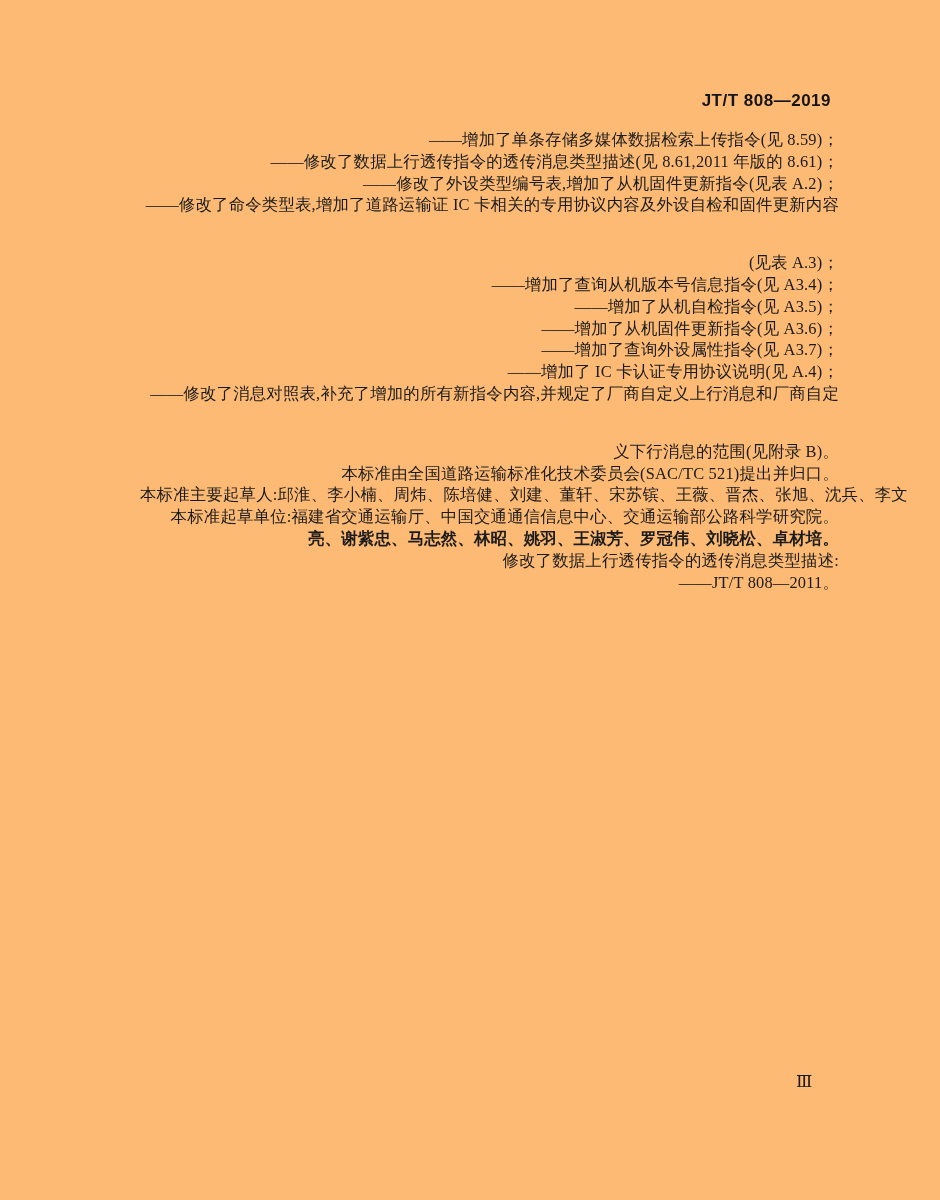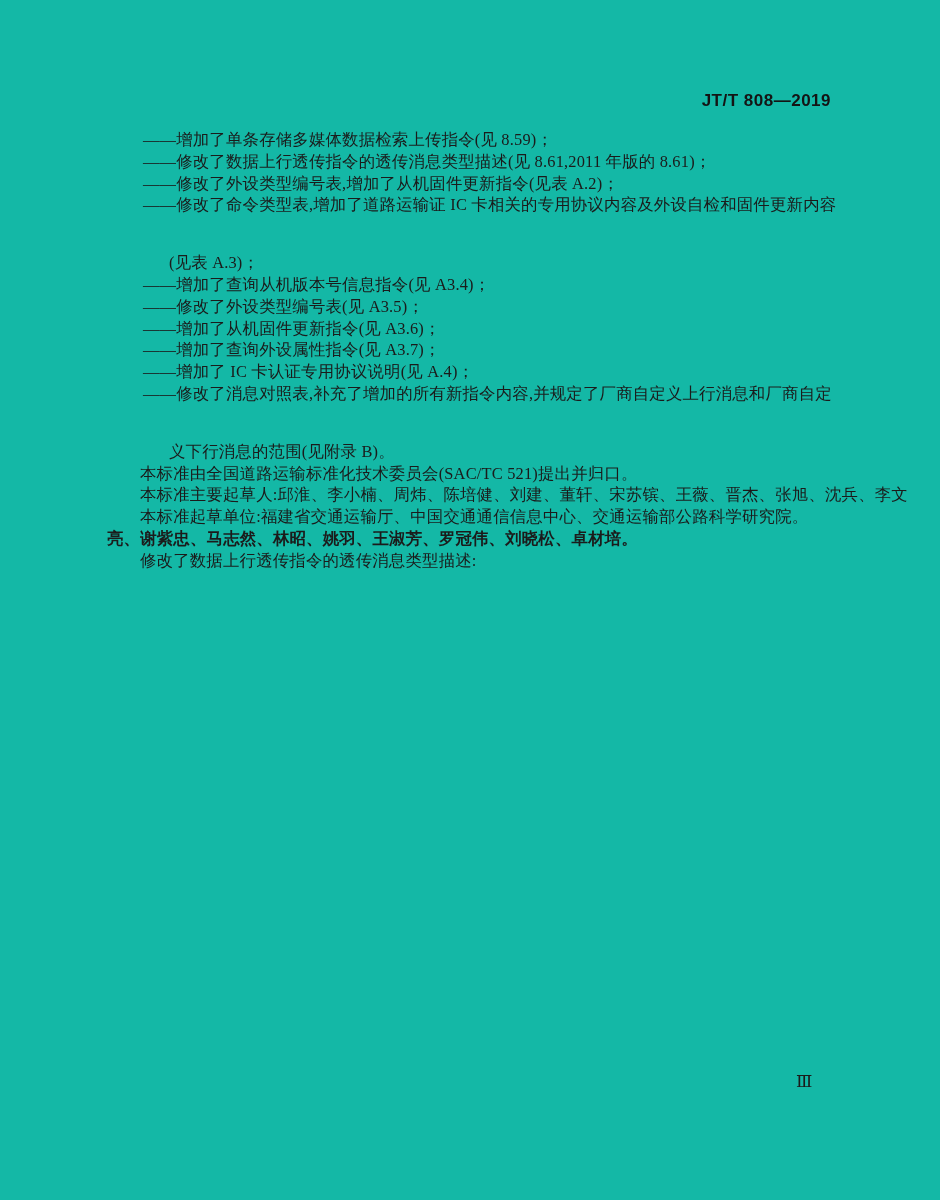--- a/index.html
+++ b/index.html
@@ -5,21 +5,21 @@
   html, body {
     margin: 0;
     padding: 0;
     background: #e8e8e8;
   }
   .page {
     position: relative;
     width: 940px;
     height: 1200px;
     margin: 0 auto;
-    background: #14b8a6;
+    background: #fdba74;
     overflow: hidden;
     font-family: "Liberation Serif", "DejaVu Serif", serif;
     color: #1b1b1b;
   }
   .doc-header {
     position: absolute;
     top: 91px;
     left: 0;
     right: 109px;
     text-align: right;
@@ -33,20 +33,21 @@
     position: absolute;
     top: 129px;
     left: 107px;
     width: 732px;
     font-size: 16.4px;
     line-height: 21.8px;
     letter-spacing: 0.2px;
   }
   .line {
     white-space: nowrap;
+    text-align: right;
   }
   .line.item      { padding-left: 36px; }
   .line.item-cont { padding-left: 62px; margin-top: 36px; }
   .line.para      { padding-left: 33px; }
   .line.para-cont { padding-left: 0; font-weight: bold; }
   .page-number {
     position: absolute;
     top: 1071px;
     left: 796px;
     font-size: 17px;
@@ -61,28 +62,29 @@
   <div class="doc-header">JT/T 808—2019</div>
 
   <div class="body-text">
 
   <div class="line item">——增加了单条存储多媒体数据检索上传指令(见 8.59)；</div>
       <div class="line item">——修改了数据上行透传指令的透传消息类型描述(见 8.61,2011 年版的 8.61)；</div>
       <div class="line item">——修改了外设类型编号表,增加了从机固件更新指令(见表 A.2)；</div>
       <div class="line item">——修改了命令类型表,增加了道路运输证 IC 卡相关的专用协议内容及外设自检和固件更新内容</div>
       <div class="line item-cont">(见表 A.3)；</div>
       <div class="line item">——增加了查询从机版本号信息指令(见 A3.4)；</div>
-      <div class="line item">——修改了外设类型编号表(见 A3.5)；</div>
+      <div class="line item">——增加了从机自检指令(见 A3.5)；</div>
       <div class="line item">——增加了从机固件更新指令(见 A3.6)；</div>
       <div class="line item">——增加了查询外设属性指令(见 A3.7)；</div>
       <div class="line item">——增加了 IC 卡认证专用协议说明(见 A.4)；</div>
       <div class="line item">——修改了消息对照表,补充了增加的所有新指令内容,并规定了厂商自定义上行消息和厂商自定</div>
       <div class="line item-cont">义下行消息的范围(见附录 B)。</div>
       <div class="line para">本标准由全国道路运输标准化技术委员会(SAC/TC 521)提出并归口。</div>
       <div class="line para">本标准主要起草人:邱淮、李小楠、周炜、陈培健、刘建、董轩、宋苏镔、王薇、晋杰、张旭、沈兵、李文</div>
       <div class="line para">本标准起草单位:福建省交通运输厅、中国交通通信信息中心、交通运输部公路科学研究院。</div>
       <div class="line para-cont">亮、谢紫忠、马志然、林昭、姚羽、王淑芳、罗冠伟、刘晓松、卓材培。</div>
       <div class="line para">修改了数据上行透传指令的透传消息类型描述:</div>
+      <div class="line item">——JT/T 808—2011。</div>
     </div>
 
   <div class="page-number">Ⅲ</div>
 
 </div>
 
 </body></html>

